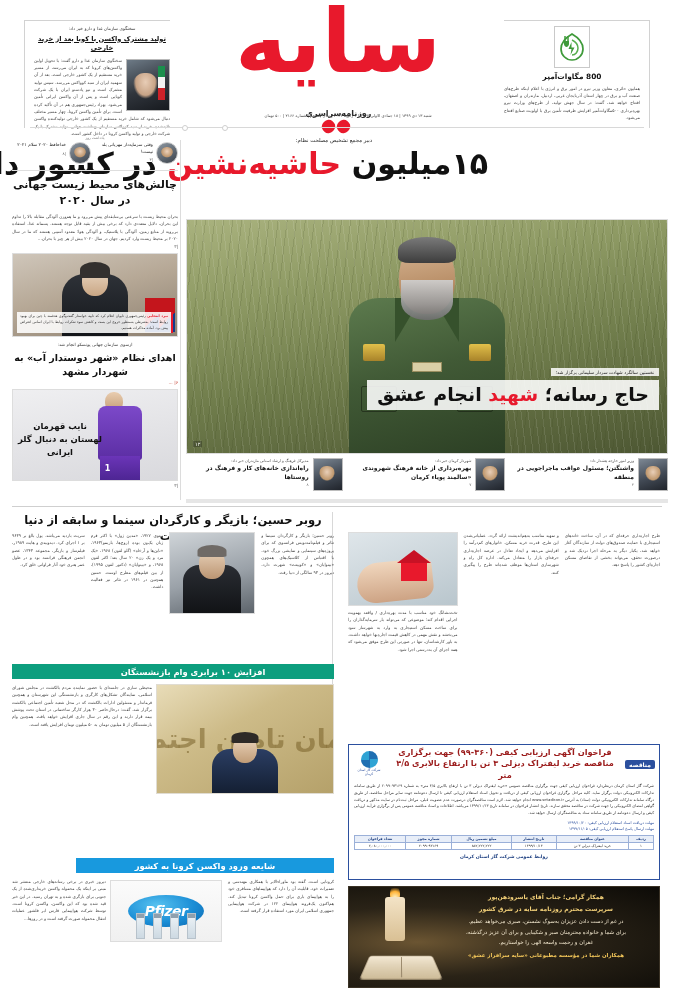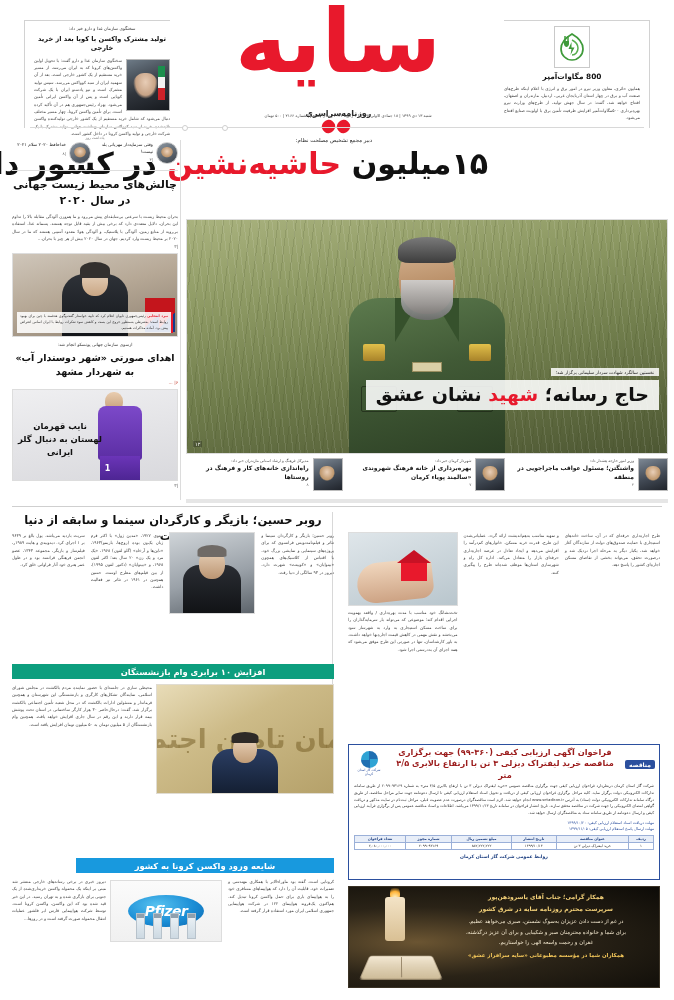--- a/index.html
+++ b/index.html
@@ -446,21 +446,21 @@
           <path d="M6 9 L6 4 M9 9 L9 4" stroke="#3f9a3a" stroke-width="1.5" fill="none"></path>
           <path d="M5 9 L10 9 L10 12 C10 13.6 8.6 15 7.5 15 C6.4 15 5 13.6 5 12 Z" fill="#3f9a3a"></path>
         </svg>
       </div>
       <div class="ctr hl rtl" style="font-size:7.4px;margin-bottom:2px;">800 مگاوات‌آمپر</div>
       <div class="body-txt rtl">همایون حائری، معاون وزیر نیرو در امور برق و انرژی با اعلام اینکه طرح‌های صنعت آب و برق در چهار استان آذربایجان غربی، اردبیل، مازندران و اصفهان، افتتاح خواهد شد، گفت: در سال جهش تولید، از طرح‌های وزارت نیرو بهره‌برداری ۵۰۰مگاوات‌آمپر افزایش ظرفیت تأمین برق با اولویت صنایع افتتاح می‌شود.</div>
     </div>
 
     <div class="mast-left">
       <div class="kicker ctr">سخنگوی سازمان غذا و دارو خبر داد:</div>
-      <div class="hl rtl ctr" style="margin:2px 0 3px;">تولید مشترک واکسن با کوبا بعد از خرید خارجی</div>
+      <div class="hl rtl ctr" style="margin:2px 0 3px;text-decoration:underline;">تولید مشترک واکسن با کوبا بعد از خرید خارجی</div>
       <div class="mast-photo">
         <div class="flagbar"></div>
       </div>
       <div class="body-txt rtl">سخنگوی سازمان غذا و دارو گفت: با تحویل اولین واکسن‌های کرونا که به ایران می‌رسد، از مسیر خرید مستقیم از یک کشور خارجی است، بعد از آن سهمیه ایران از سبد کوواکس می‌رسد. سپس تولید مشترک است و نیو پادسنو ایران با یک شرکت کوبایی است و پس از آن واکسن ایرانی تأمین می‌شود. بهزاد رئیس‌جمهوری هم در آن تأکید کرده است. برای تأمین واکسن کرونا، چهار مسیر مختلف دنبال می‌شود که شامل خرید مستقیم از یک کشور خارجی تولیدکننده واکسن تائیدشده، خرید از سبد کوواکس سازمان بهداشت جهانی، تولید مشترک با یک شرکت خارجی و تولید واکسن کرونا در داخل کشور است.</div>
     </div>
 
     <div class="logo-wrap">
       <div class="logo-word">سایه</div>
       <div class="logo-sub">روزنامه‌سراسری</div>
       <div class="logo-dia" style="left:86px;"></div>
@@ -485,21 +485,21 @@
       <div class="mp-head"></div>
       <div class="mp-beard"></div>
       <div class="mp-hair"></div>
       <div class="mp-badge-l"></div>
       <div class="mp-badge-r"></div>
       <div class="mp-placard"></div>
       <div class="mp-pocket-l"></div>
       <div class="mp-pocket-r"></div>
     </div>
     <div class="photo-kicker">نخستین سالگرد شهادت سردار سلیمانی برگزار شد؛</div>
-    <div class="photo-hl"><span>حاج رسانه؛ </span><span class="red">شهید</span><span> نشان عشق</span></div>
+    <div class="photo-hl"><span>حاج رسانه؛ </span><span class="red">شهید</span><span> انجام عشق</span></div>
     <div class="photo-pg">۱۲</div>
   </div>
 
   <div class="brief-row">
     <div class="brief">
       <div class="brief-thumb"></div>
       <div class="brief-txt">
         <div class="k">وزیر امور خارجه هشدار داد:</div>
         <div class="t">واشنگتن؛ مسئول عواقب ماجراجویی در منطقه</div>
         <div class="p">۲</div>
@@ -556,21 +556,21 @@
       <div class="person"></div>
       <div class="face"></div>
       <div class="hair"></div>
       <div class="cap-over">
         <span class="tag">نبرد انتخابی</span>
         <span>رئیس‌جمهوری تایوان اعلام کرد که تایپه خواستار گفت‌وگوی هدفمند با چین برای بهبود روابط است؛ به‌شرطی به‌منظور خروج این بست و کاهش سوء تفکرات روابط با ایران اساس اعتراض پیش برد. آماده مذاکرات هستیم.</span>
       </div>
     </div>
 
     <div class="kicker ctr" style="margin-top:5px;">ازسوی سازمان جهانی یونسکو انجام شد:</div>
-    <div class="hl rtl ctr" style="font-size:9.5px;line-height:1.5;margin-top:2px;">اهدای صورتی «شهر دوستدار آب» به شهردار مشهد</div>
+    <div class="hl rtl ctr" style="font-size:9.5px;line-height:1.5;margin-top:2px;">اهدای نظام «شهر دوستدار آب» به شهردار مشهد</div>
     <div class="pg rtl" style="margin-top:1px;">۶| ...</div>
 
     <div class="photo-block ph-sport">
       <div class="phead"></div>
       <div class="kit"></div>
       <div class="legs"></div>
       <div class="num">1</div>
       <div class="lcol-sport-hl">نایب قهرمان لهستان به دنبال گلر ایرانی</div>
     </div>
     <div class="pg-dark rtl" style="margin-top:2px;">|۳</div>

